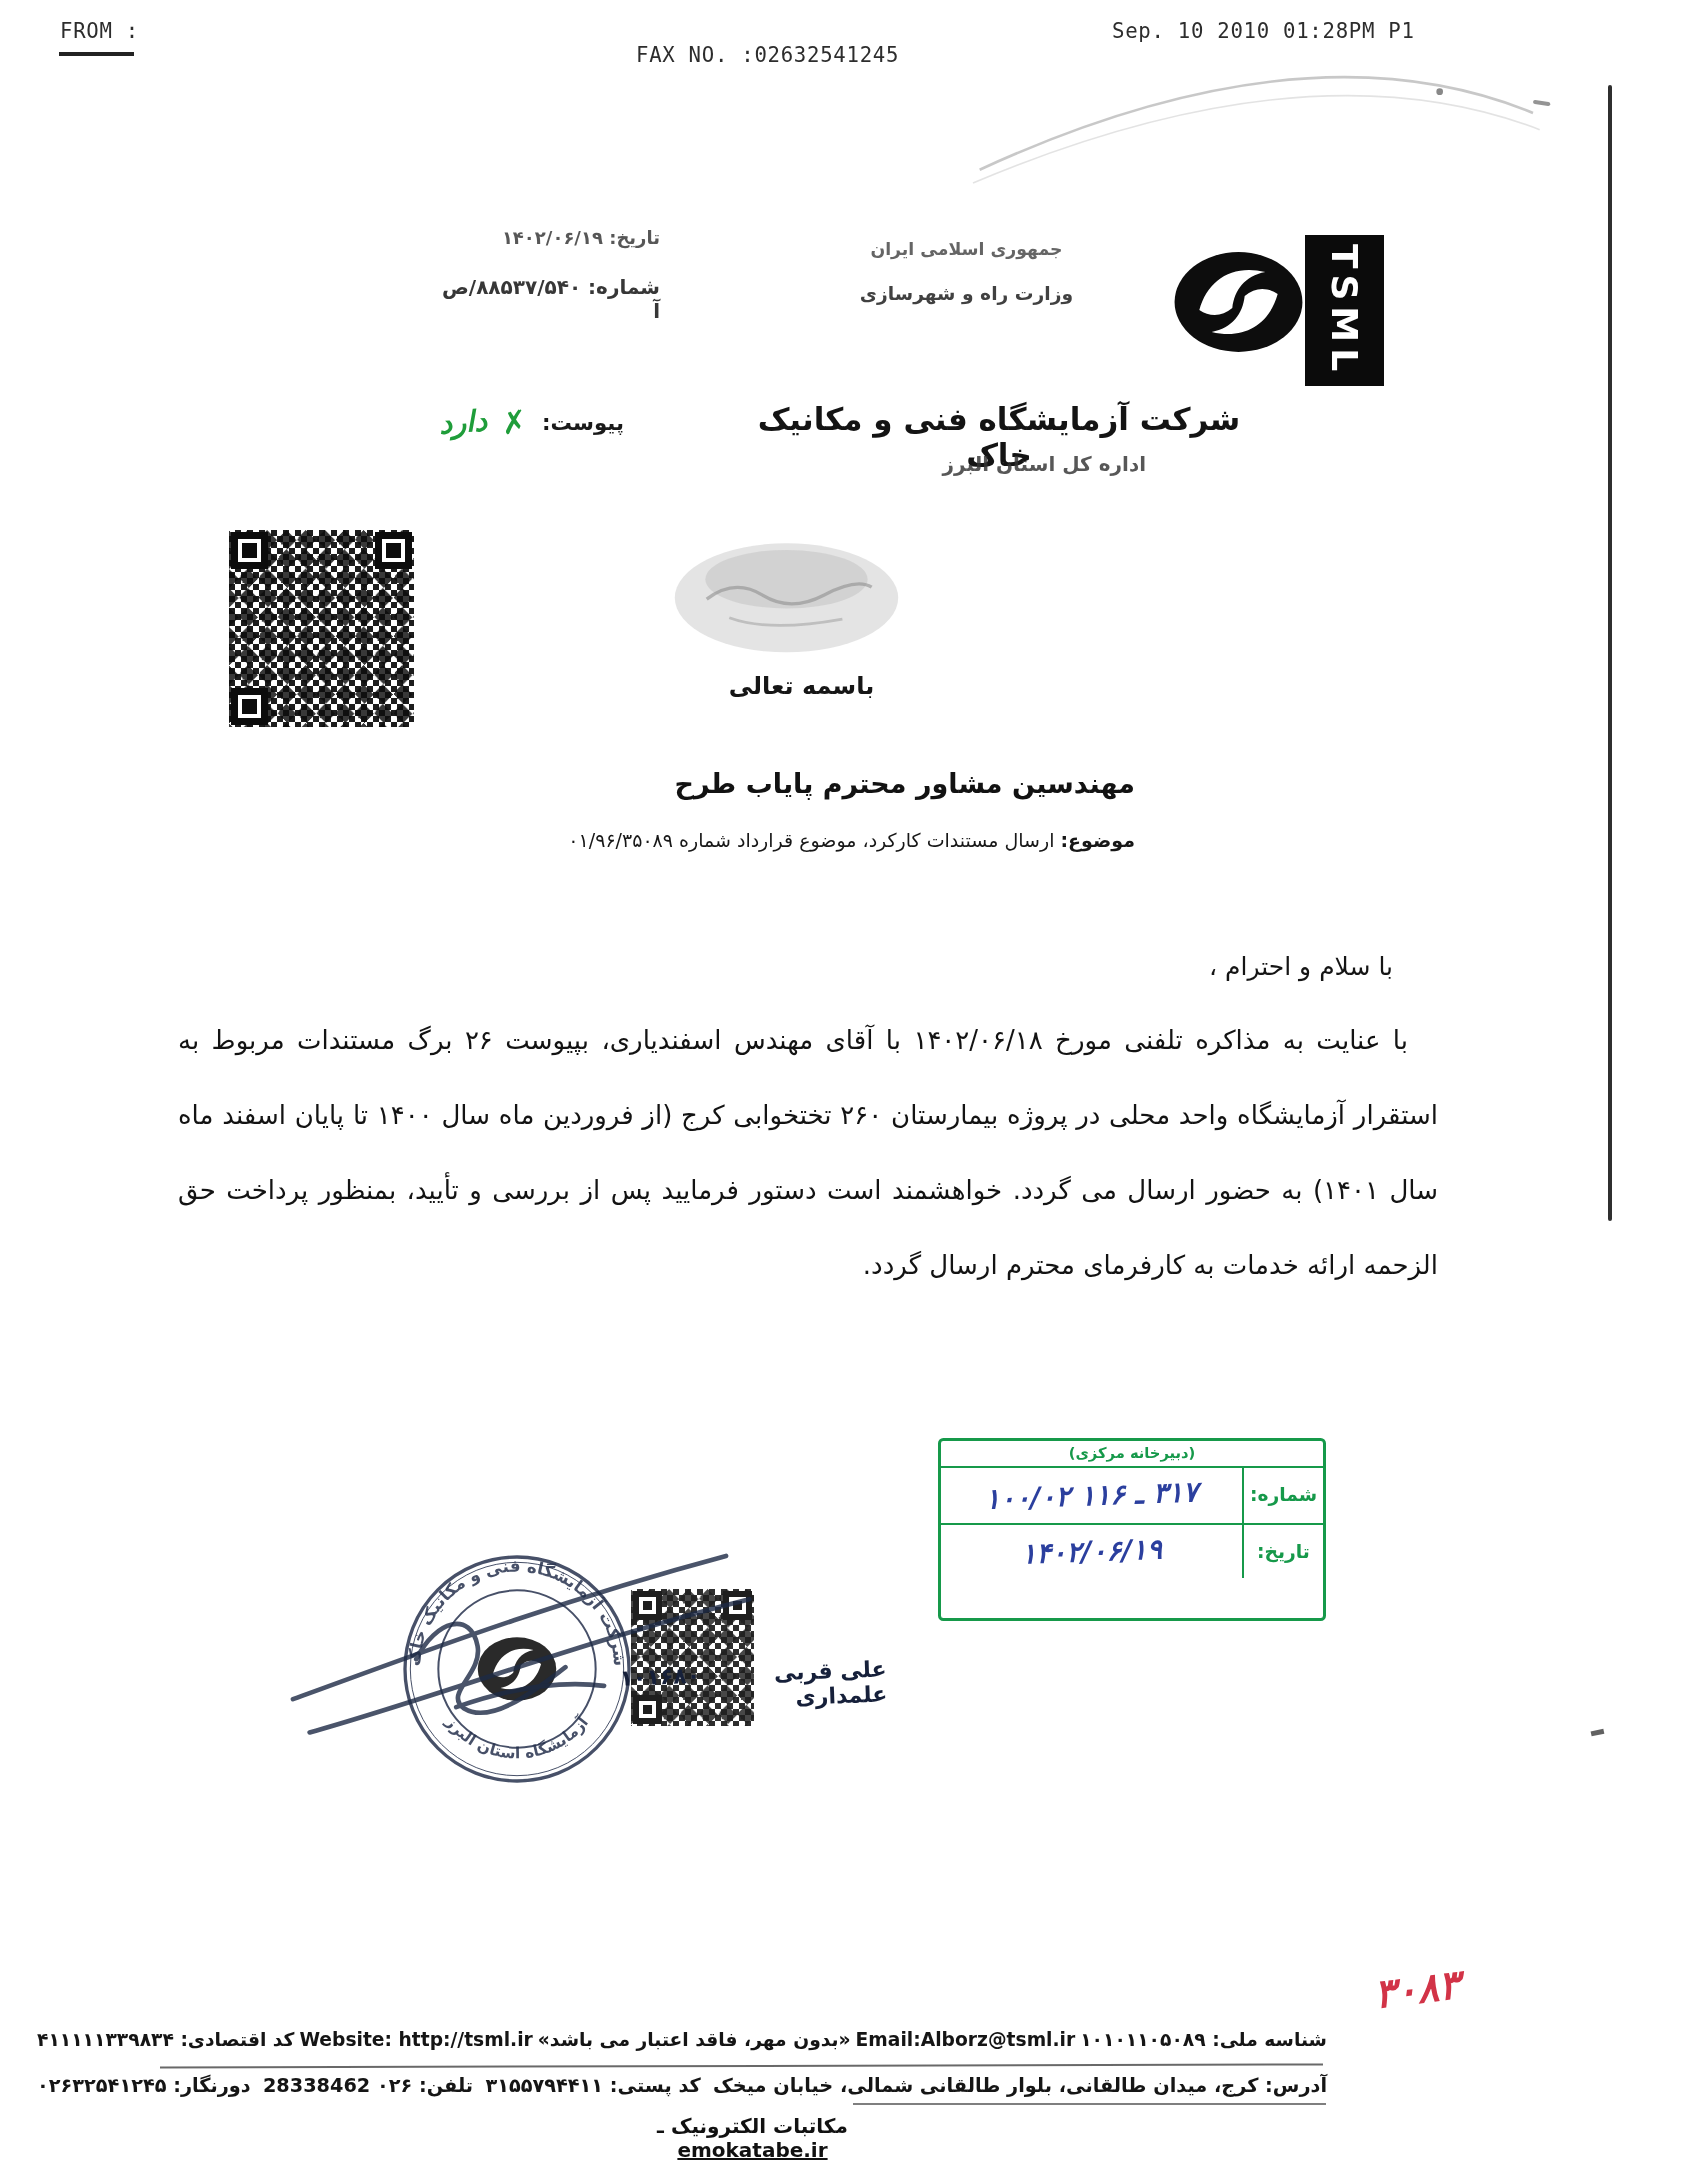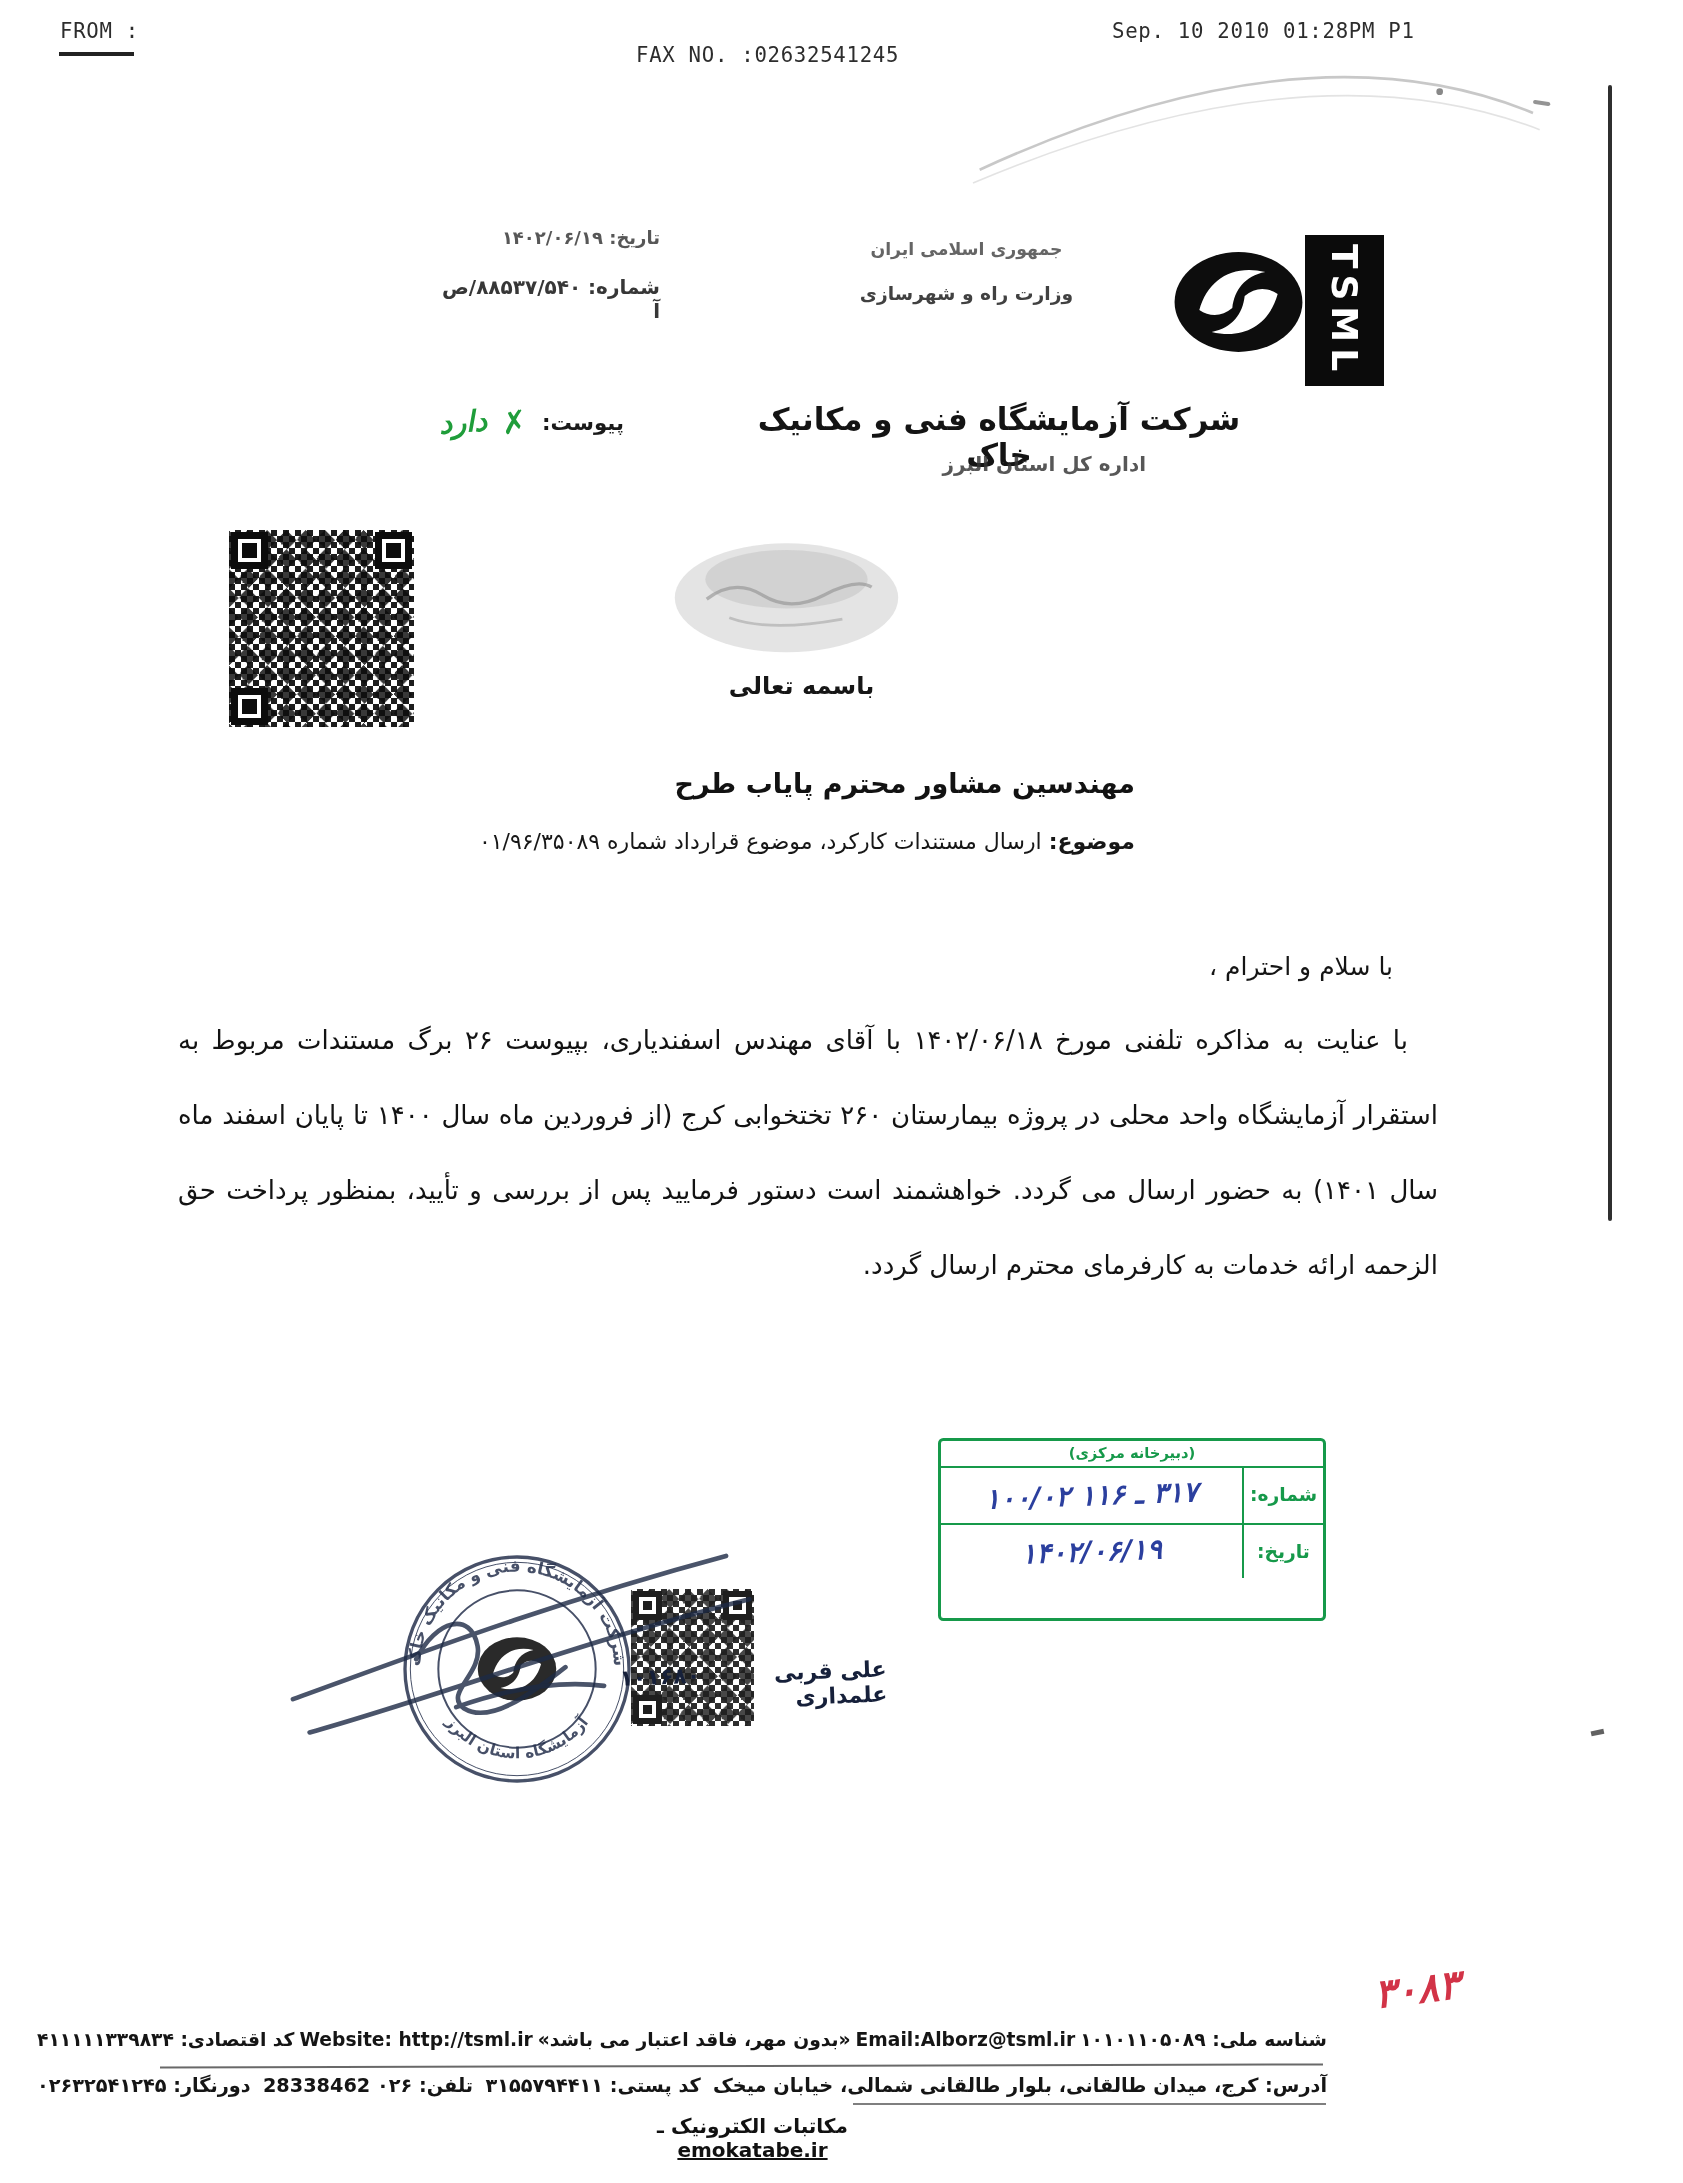--- a/index.html
+++ b/index.html
@@ -105,21 +105,21 @@
   <svg class="abs" style="left:668px;top:530px;" width="237" height="133" viewBox="0 0 356 200">
     <ellipse cx="178" cy="102" rx="168" ry="82" fill="#c9c9c9" opacity="0.5"></ellipse>
     <ellipse cx="178" cy="74" rx="122" ry="44" fill="#bdbdbd" opacity="0.45"></ellipse>
     <path d="M 58,104 q 42,-32 84,-6 t 92,0 t 72,-12" fill="none" stroke="#8f8f8f" stroke-width="5" opacity="0.6"></path>
     <path d="M 92,132 q 60,22 170,2" fill="none" stroke="#9a9a9a" stroke-width="4" opacity="0.5"></path>
   </svg>
 
   <div class="abs fa" style="left:718px;top:672px;width:167px;text-align:center;font-size:24px;font-weight:bold;color:#161616;">باسمه تعالی</div>
 
   <div class="abs fa" style="right:548px;top:768px;white-space:nowrap;font-size:27px;font-weight:bold;color:#121212;">مهندسین مشاور محترم پایاب طرح</div>
-  <div class="abs fa" style="right:548px;top:829px;white-space:nowrap;font-size:22px;color:#171717;">
+  <div class="abs fa" style="right:548px;top:829px;white-space:nowrap;font-size:19px;color:#171717;">
     <span class="bold">موضوع:</span>
     <span>ارسال مستندات کارکرد، موضوع قرارداد شماره ۰۱/۹۶/۳۵۰۸۹</span>
   </div>
 
   <div class="abs fa" style="right:290px;top:952px;white-space:nowrap;font-size:25px;color:#151515;">با سلام و احترام ،</div>
   <div class="abs fa" style="left:178px;top:1003px;width:1260px;font-size:26px;line-height:75px;text-align:justify;text-indent:30px;color:#131313;">با عنایت به مذاکره تلفنی مورخ ۱۴۰۲/۰۶/۱۸ با آقای مهندس اسفندیاری، بپیوست ۲۶ برگ مستندات مربوط به استقرار آزمایشگاه واحد محلی در پروژه بیمارستان ۲۶۰ تختخوابی کرج (از فروردین ماه سال ۱۴۰۰ تا پایان اسفند ماه سال ۱۴۰۱) به حضور ارسال می گردد. خواهشمند است دستور فرمایید پس از بررسی و تأیید، بمنظور پرداخت حق الزحمه ارائه خدمات به کارفرمای محترم ارسال گردد.</div>
 
   <div class="abs received-stamp" style="left:938px;top:1438px;width:388px;height:183px;">
     <div class="rs-sub">(دبیرخانه مرکزی)</div>
     <div class="rs-row">

